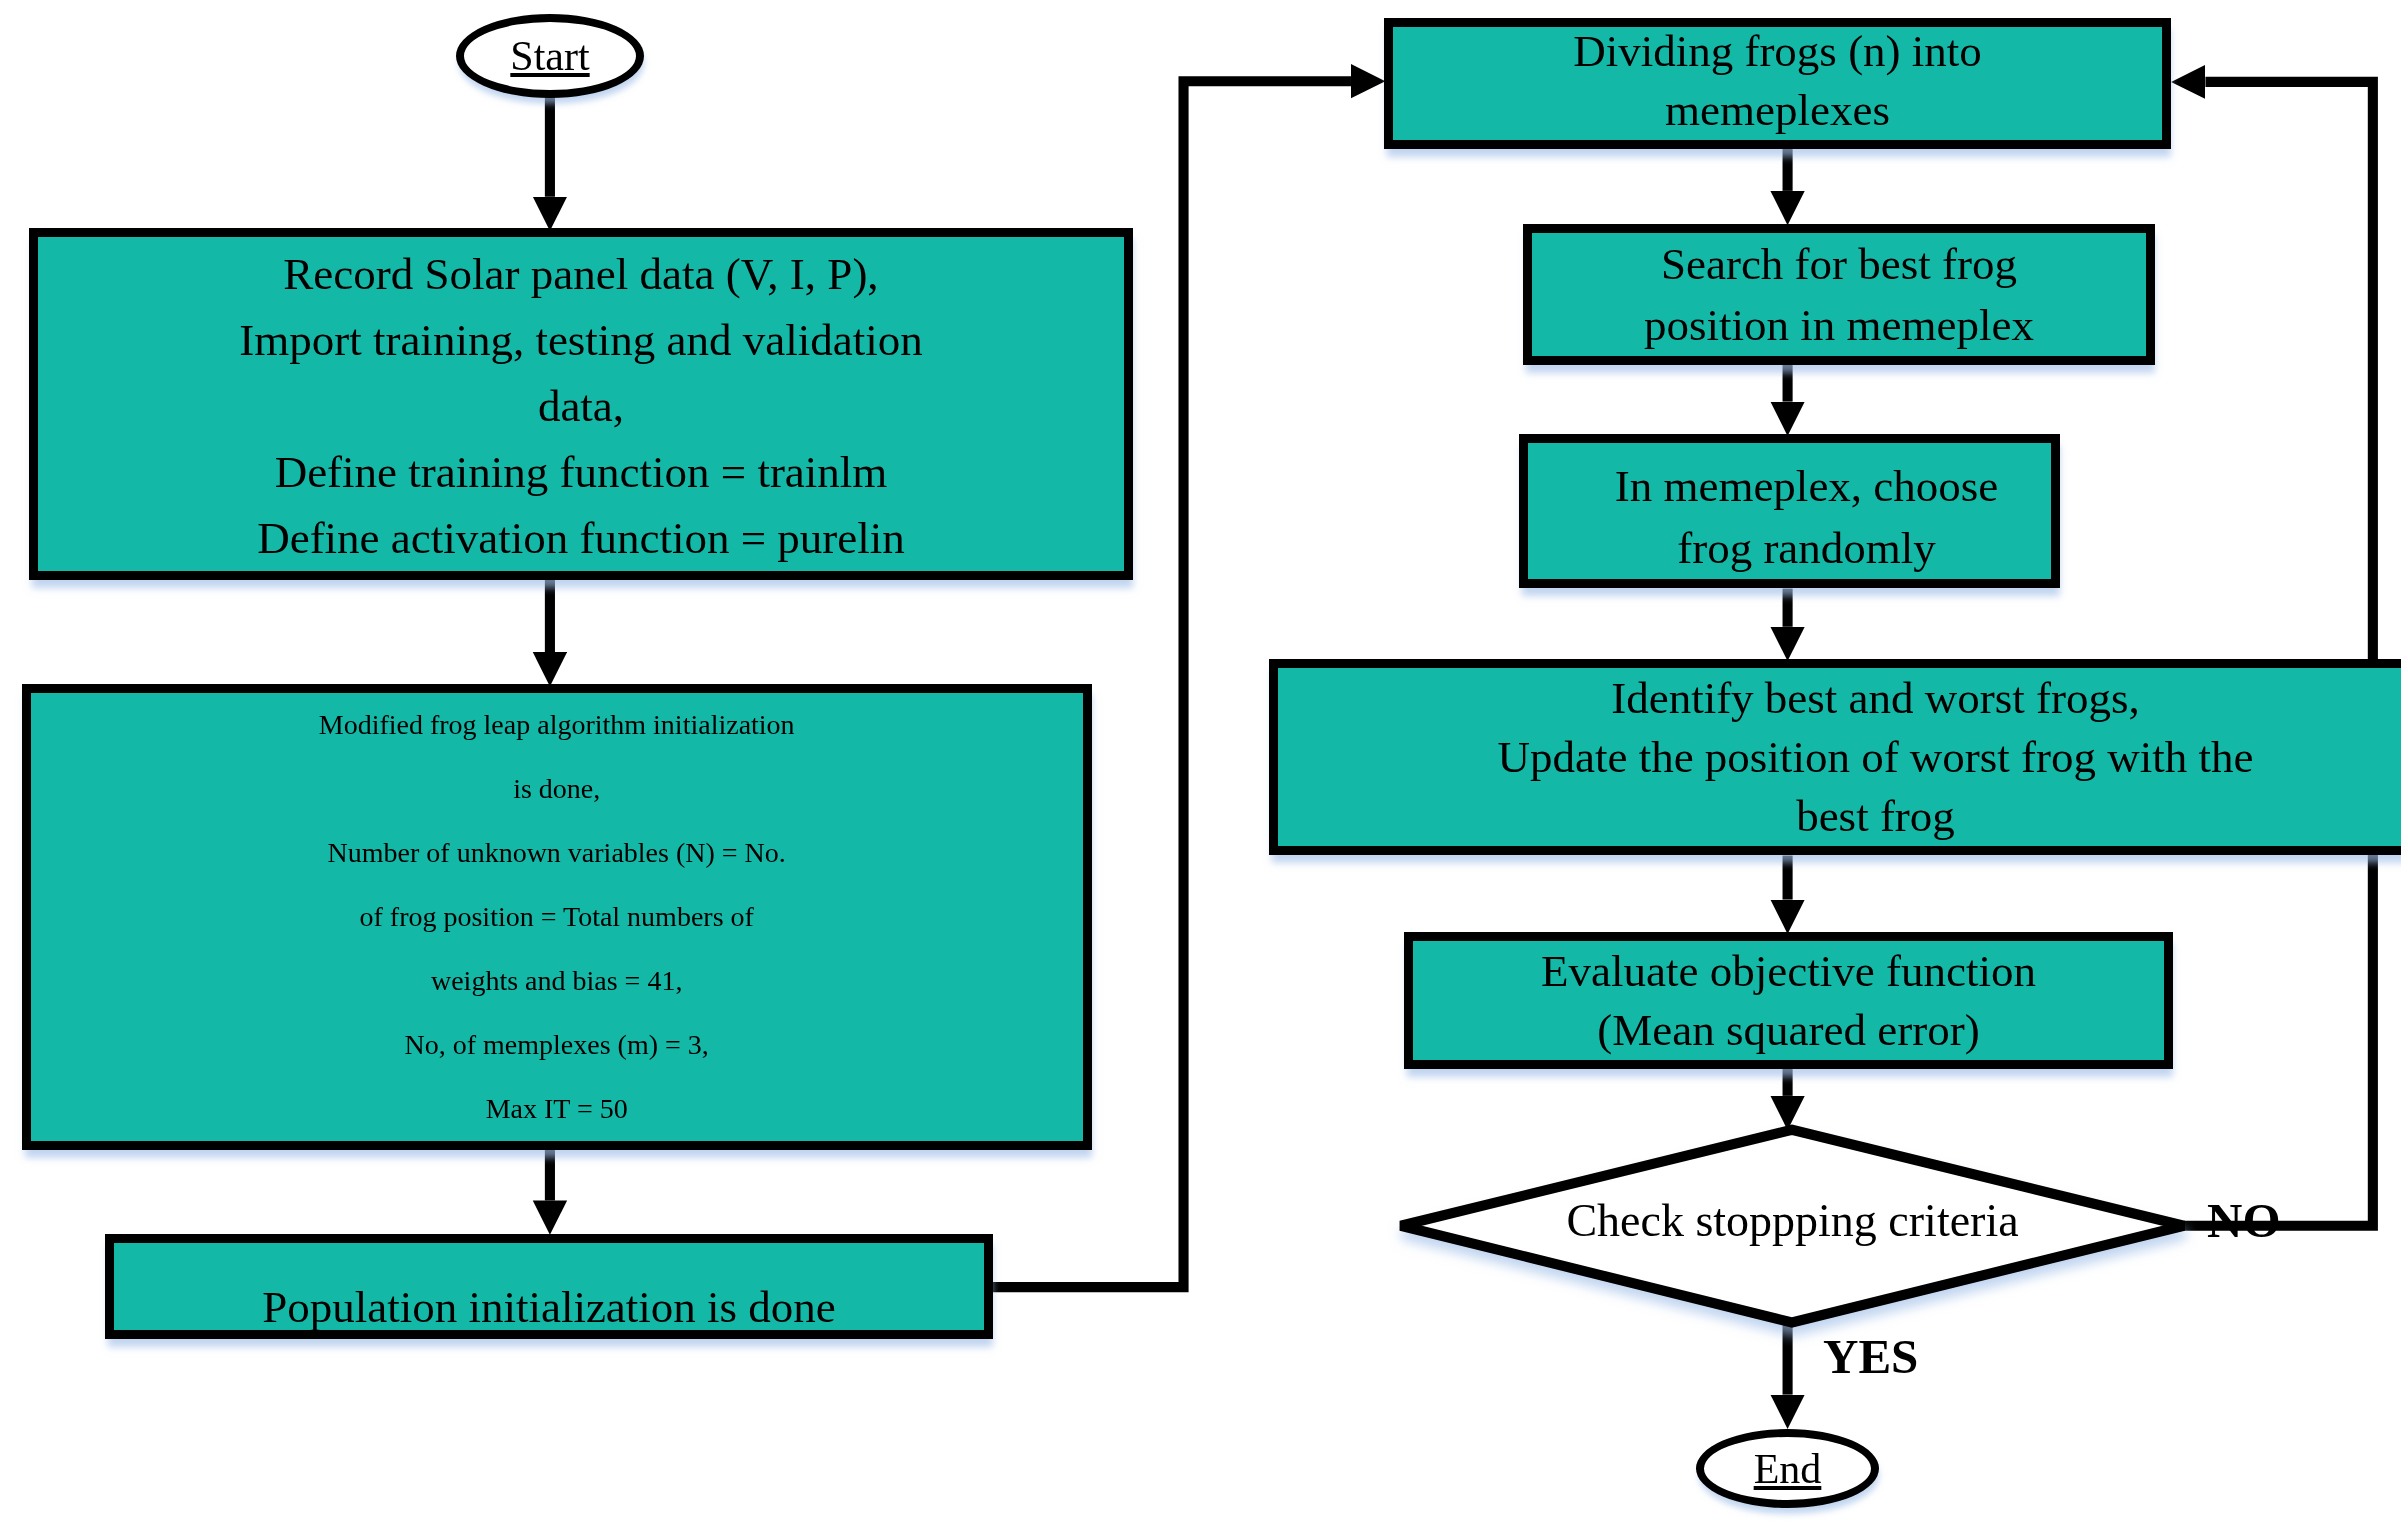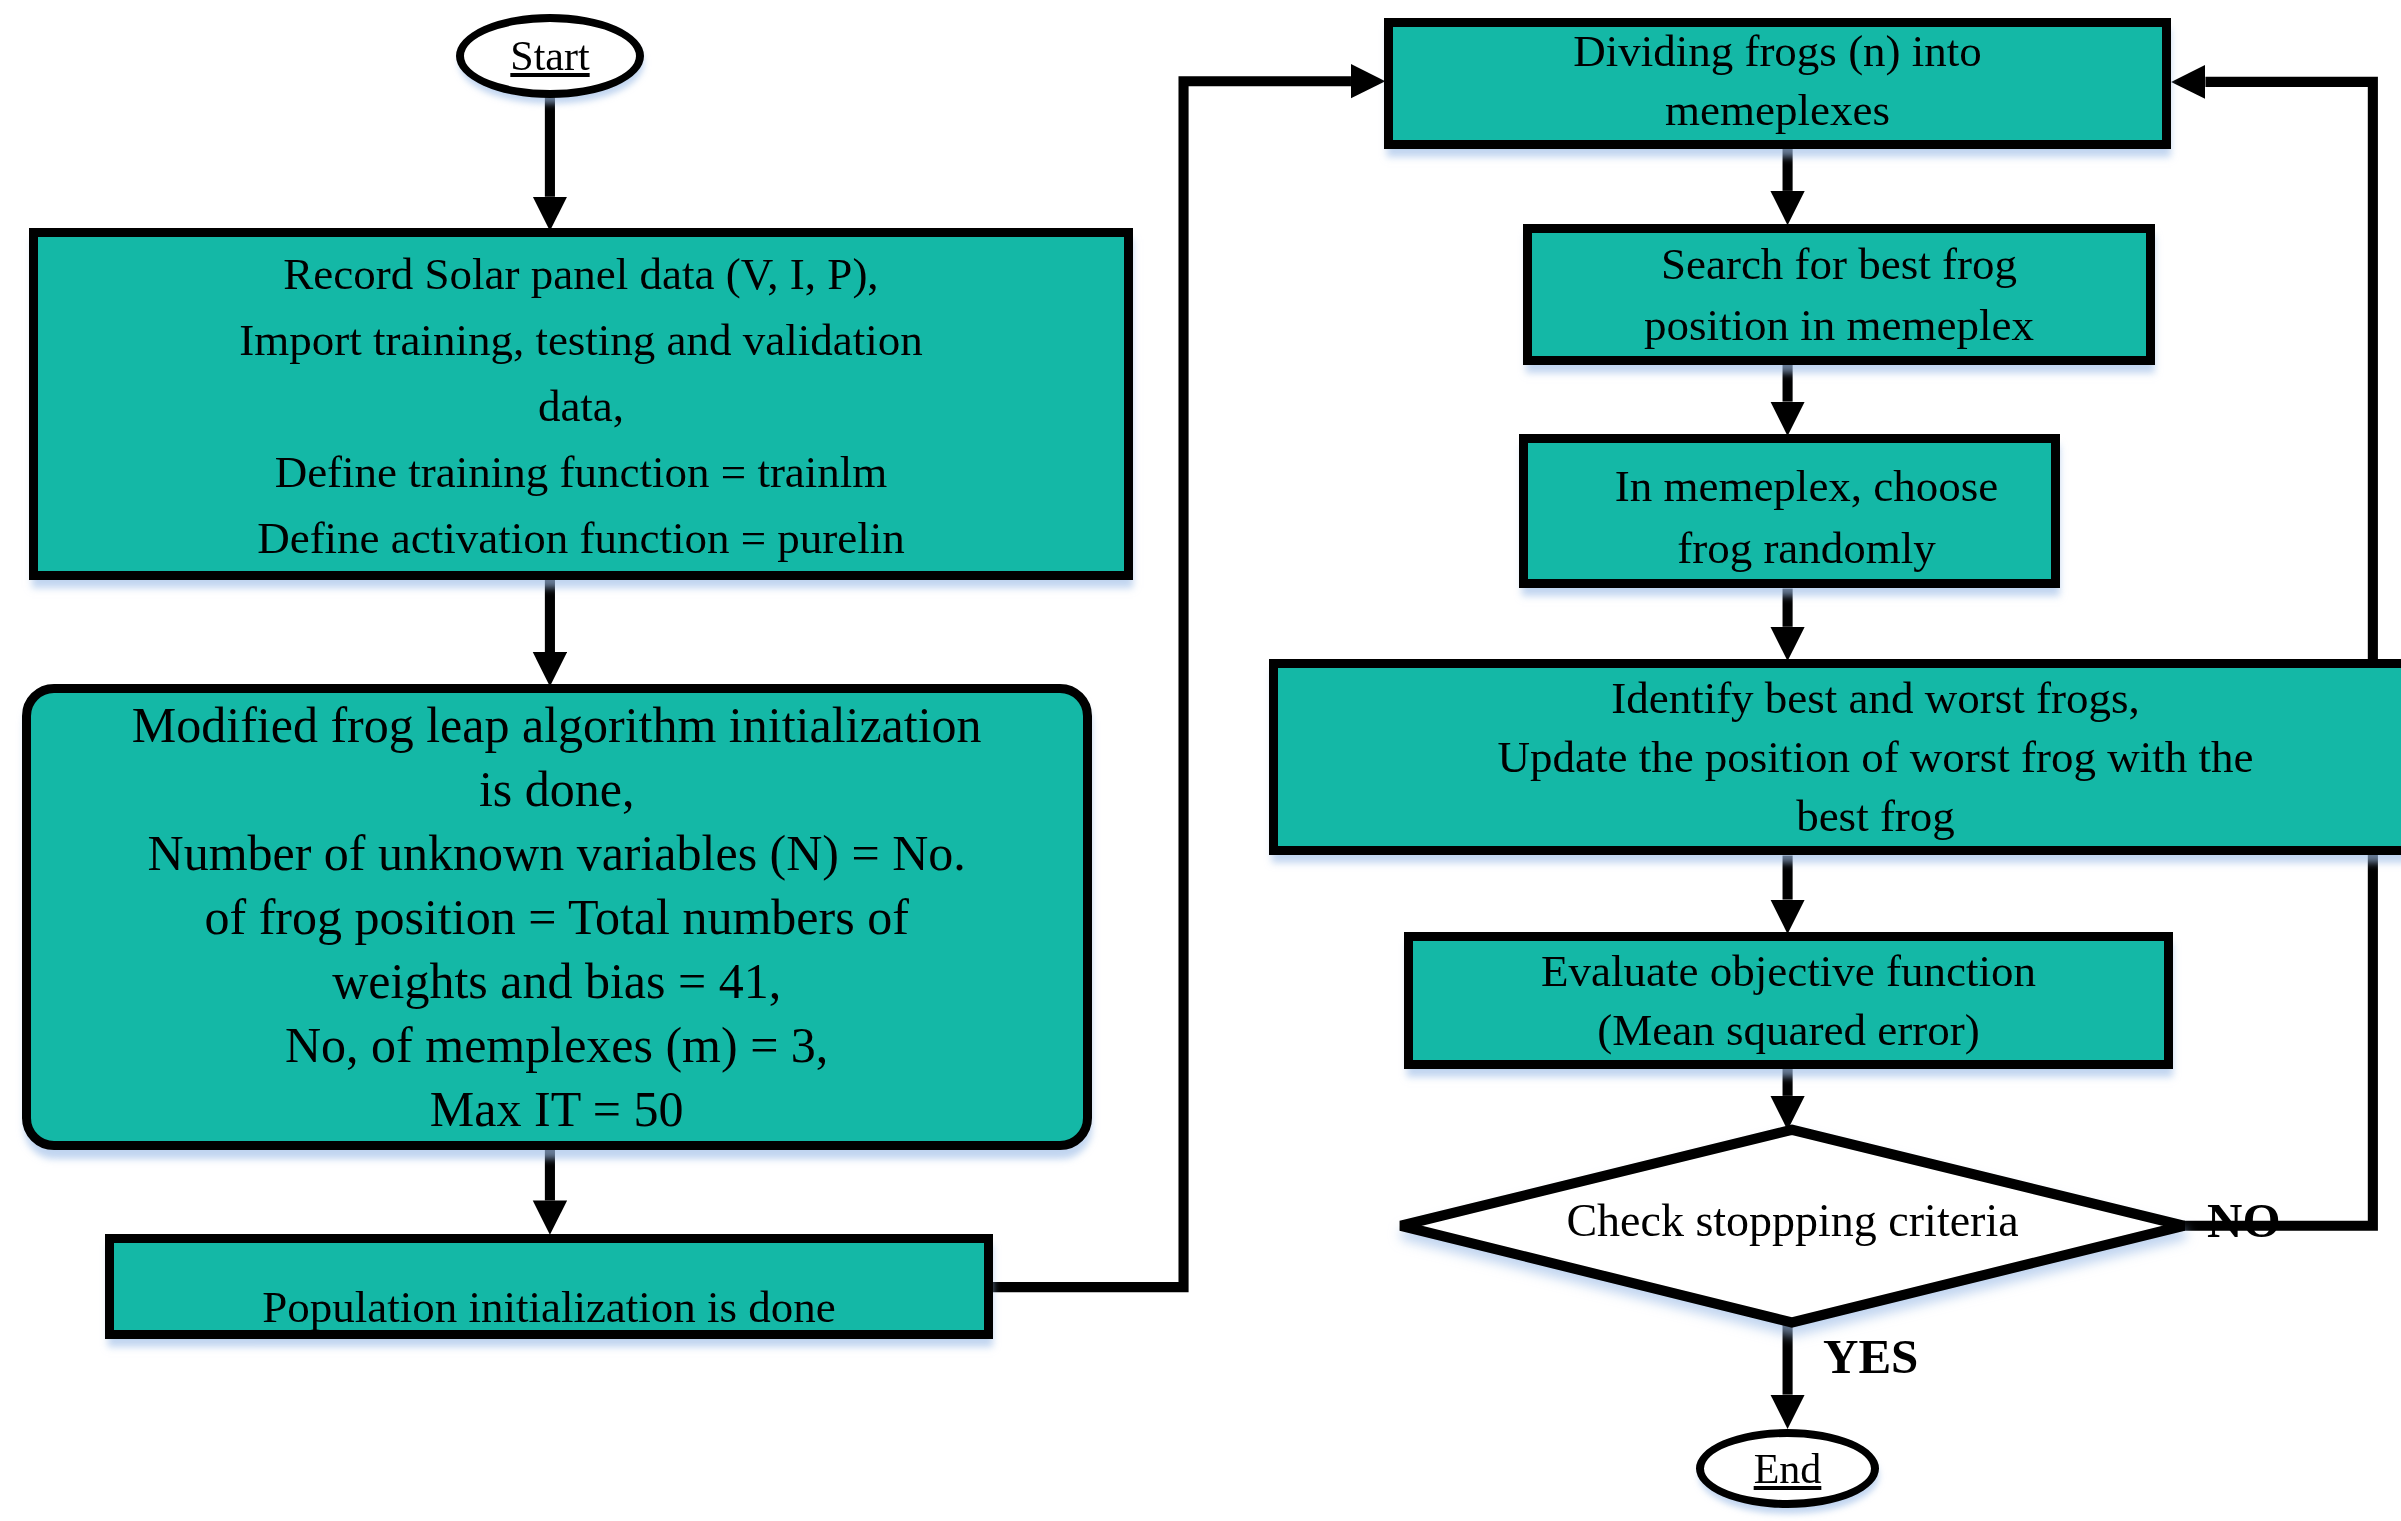--- a/index.html
+++ b/index.html
@@ -49,21 +49,21 @@
     border-radius: 50%;
     display: flex;
     align-items: center;
     justify-content: center;
     text-align: center;
     box-shadow: 1.4px 7.2px 6.5px -1.4px rgba(160, 190, 232, 0.65);
     text-decoration: underline;
   }
   .f-start   { font-size: 42px; line-height: 1.0; }
   .f-b1      { font-size: 45px; line-height: 66px; }
-  .f-b2      { font-size: 50px; line-height: 64px; border-radius: 32px; }
+  .f-b2      { font-size: 28px; line-height: 64px; }
   .f-b3      { font-size: 45px; line-height: 1.0; }
   .f-r1      { font-size: 45px; line-height: 59px; }
   .f-r2      { font-size: 45px; line-height: 61px; }
   .f-r3      { font-size: 45px; line-height: 62px; padding-left: 34px; }
   .f-r4      { font-size: 45px; line-height: 59px; }
   .f-r5      { font-size: 45px; line-height: 59px; }
   .f-end     { font-size: 42px; line-height: 1.0; }
   .diamond-label {
     position: absolute;
     left: 1444px;

